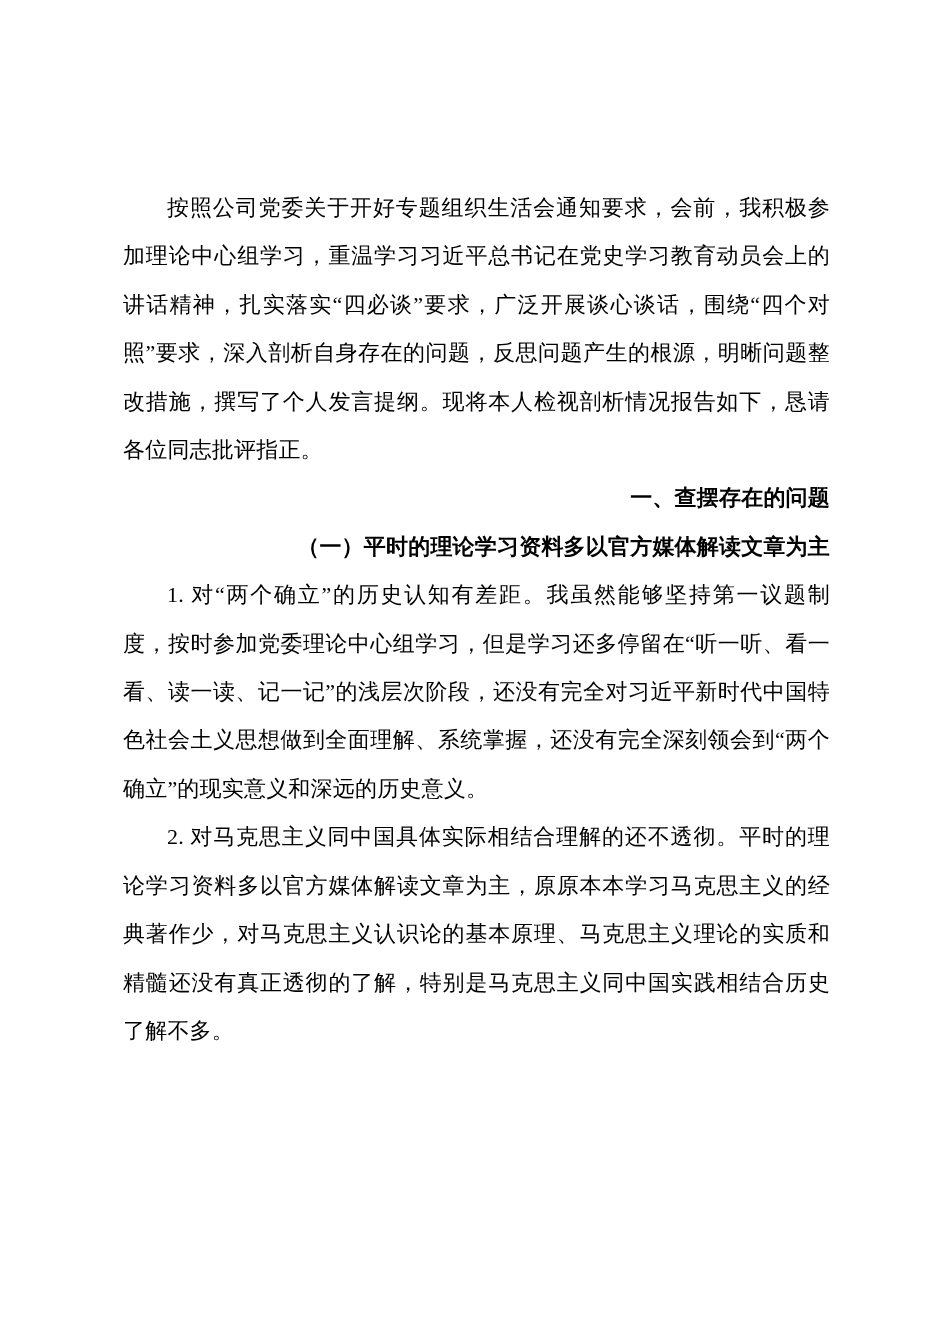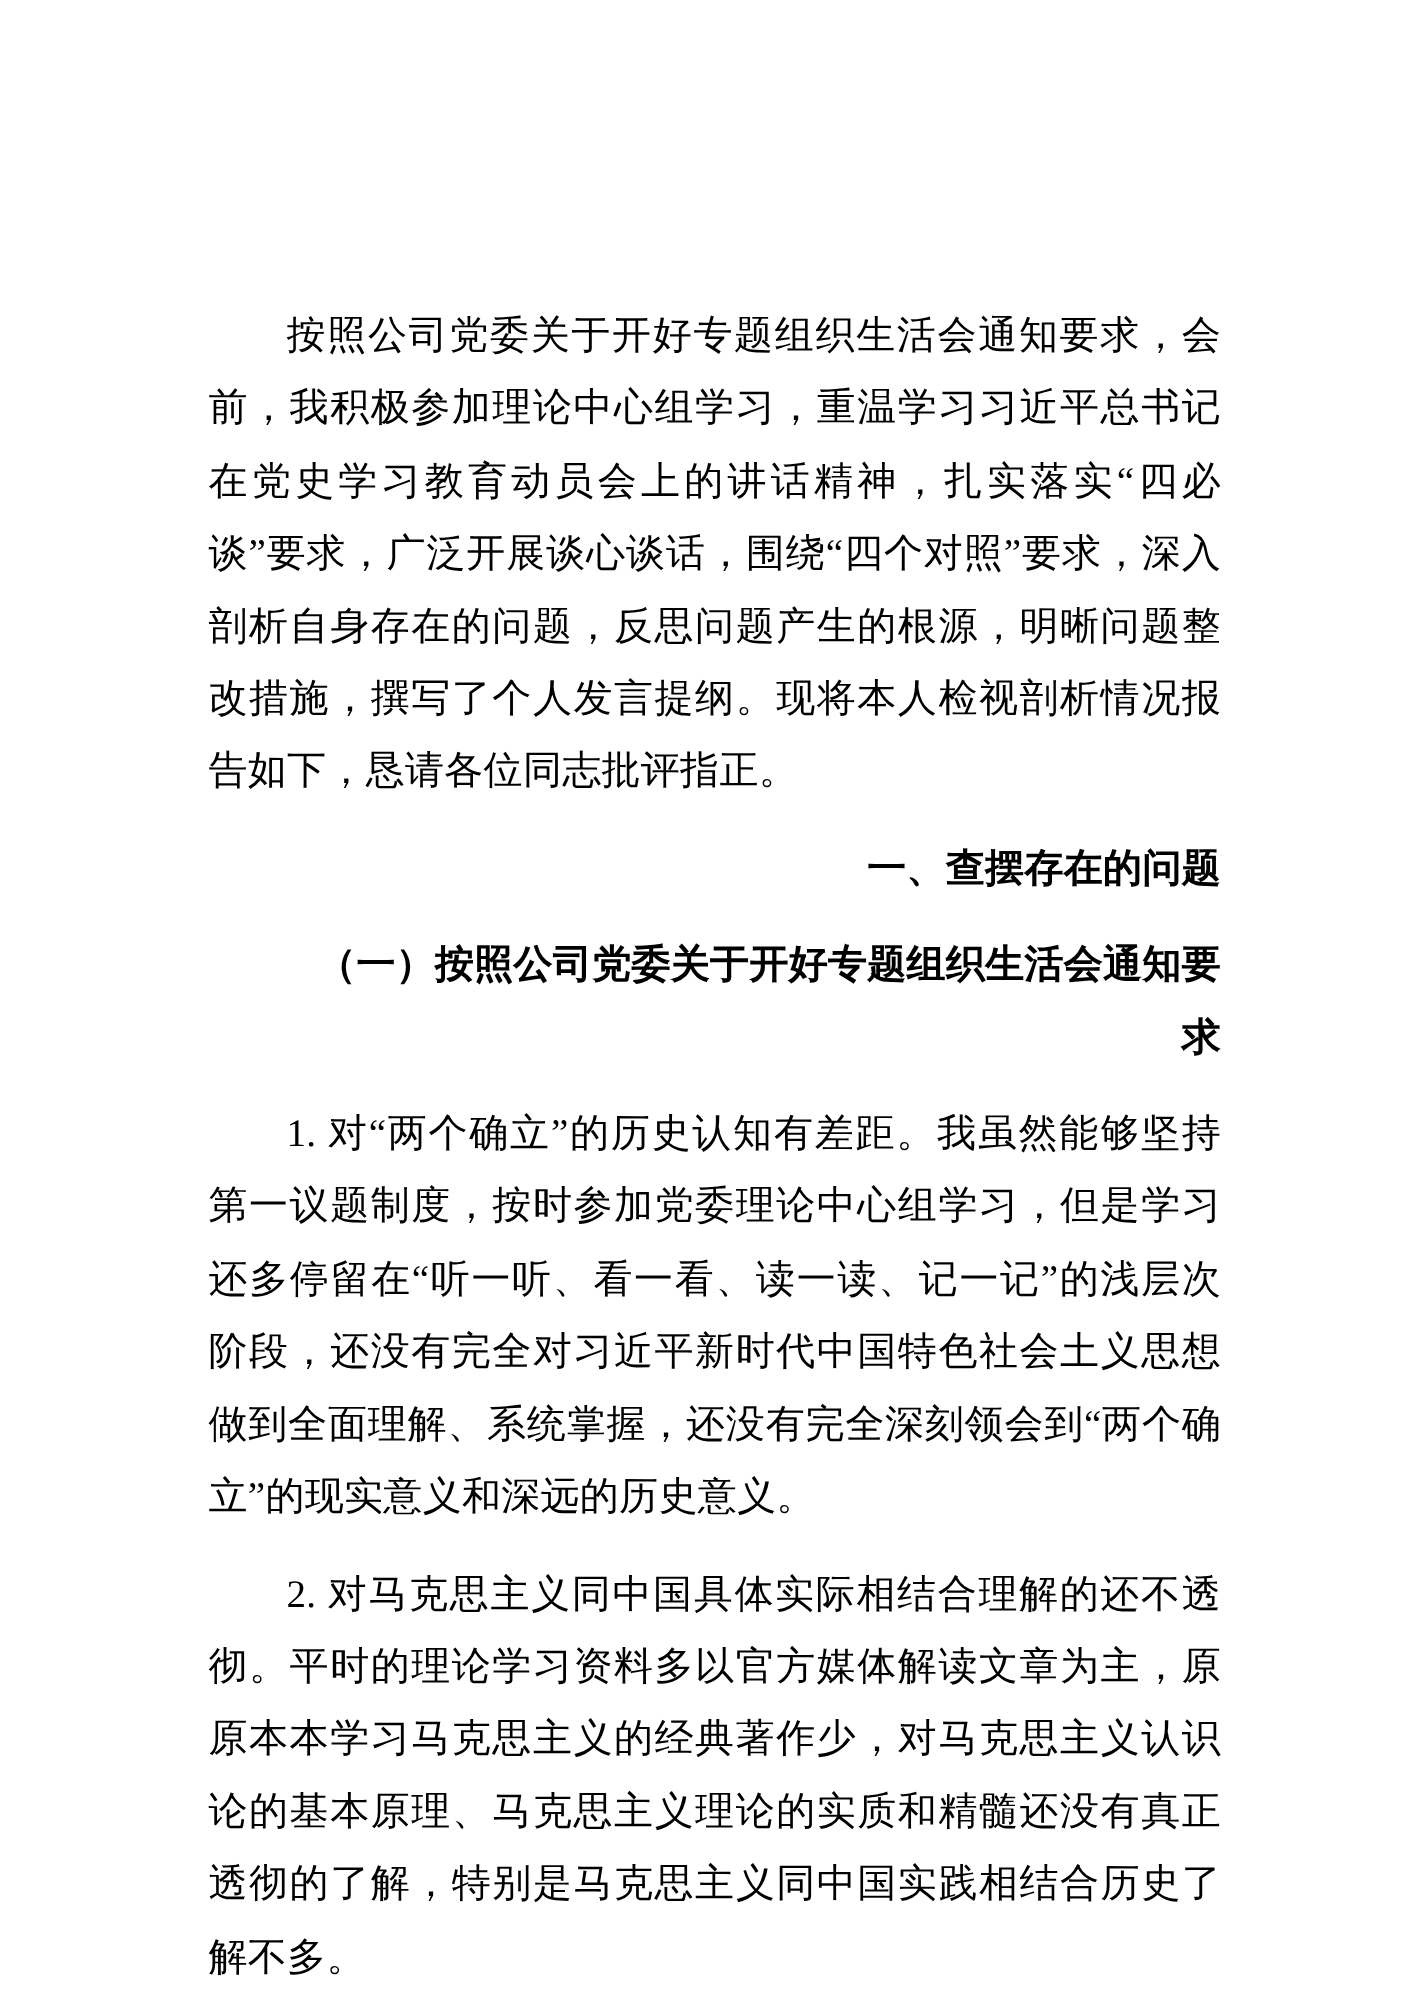--- a/index.html
+++ b/index.html
@@ -24,38 +24,38 @@
     position: absolute;
     left: 123px;
     top: 184px;
     width: 707px;
     font-size: 26px;
     line-height: 48.4px;
     text-align: justify;
     letter-spacing: 0.2px;
   }
   .content p, .content h2, .content h3 {
-    margin: 16px;
+    margin: 0;
     padding: 0;
-    font-size: 26px;
+    font-size: 22px;
     line-height: 48.4px;
     text-indent: 2em;
   }
   .body-para {
     font-weight: 400;
   }
   .heading-1, .heading-2 {
     font-weight: 700;
     text-align: right;
   }
 </style>
 </head>
 <body>
 
 <div class="page">
   <div class="content">
     <p class="body-para">按照公司党委关于开好专题组织生活会通知要求，会前，我积极参加理论中心组学习，重温学习习近平总书记在党史学习教育动员会上的讲话精神，扎实落实“四必谈”要求，广泛开展谈心谈话，围绕“四个对照”要求，深入剖析自身存在的问题，反思问题产生的根源，明晰问题整改措施，撰写了个人发言提纲。现将本人检视剖析情况报告如下，恳请各位同志批评指正。</p>
     <h2 class="heading-1">一、查摆存在的问题</h2>
-    <h3 class="heading-2">（一）按照公司党委关于开好专题组织生活会通知要求</h3>
+    <h3 class="heading-2">（一）平时的理论学习资料多以官方媒体解读文章为主</h3>
     <p class="body-para">1. 对“两个确立”的历史认知有差距。我虽然能够坚持第一议题制度，按时参加党委理论中心组学习，但是学习还多停留在“听一听、看一看、读一读、记一记”的浅层次阶段，还没有完全对习近平新时代中国特色社会土义思想做到全面理解、系统掌握，还没有完全深刻领会到“两个确立”的现实意义和深远的历史意义。</p>
     <p class="body-para">2. 对马克思主义同中国具体实际相结合理解的还不透彻。平时的理论学习资料多以官方媒体解读文章为主，原原本本学习马克思主义的经典著作少，对马克思主义认识论的基本原理、马克思主义理论的实质和精髓还没有真正透彻的了解，特别是马克思主义同中国实践相结合历史了解不多。</p>
   </div>
 </div>
 
 </body></html>

